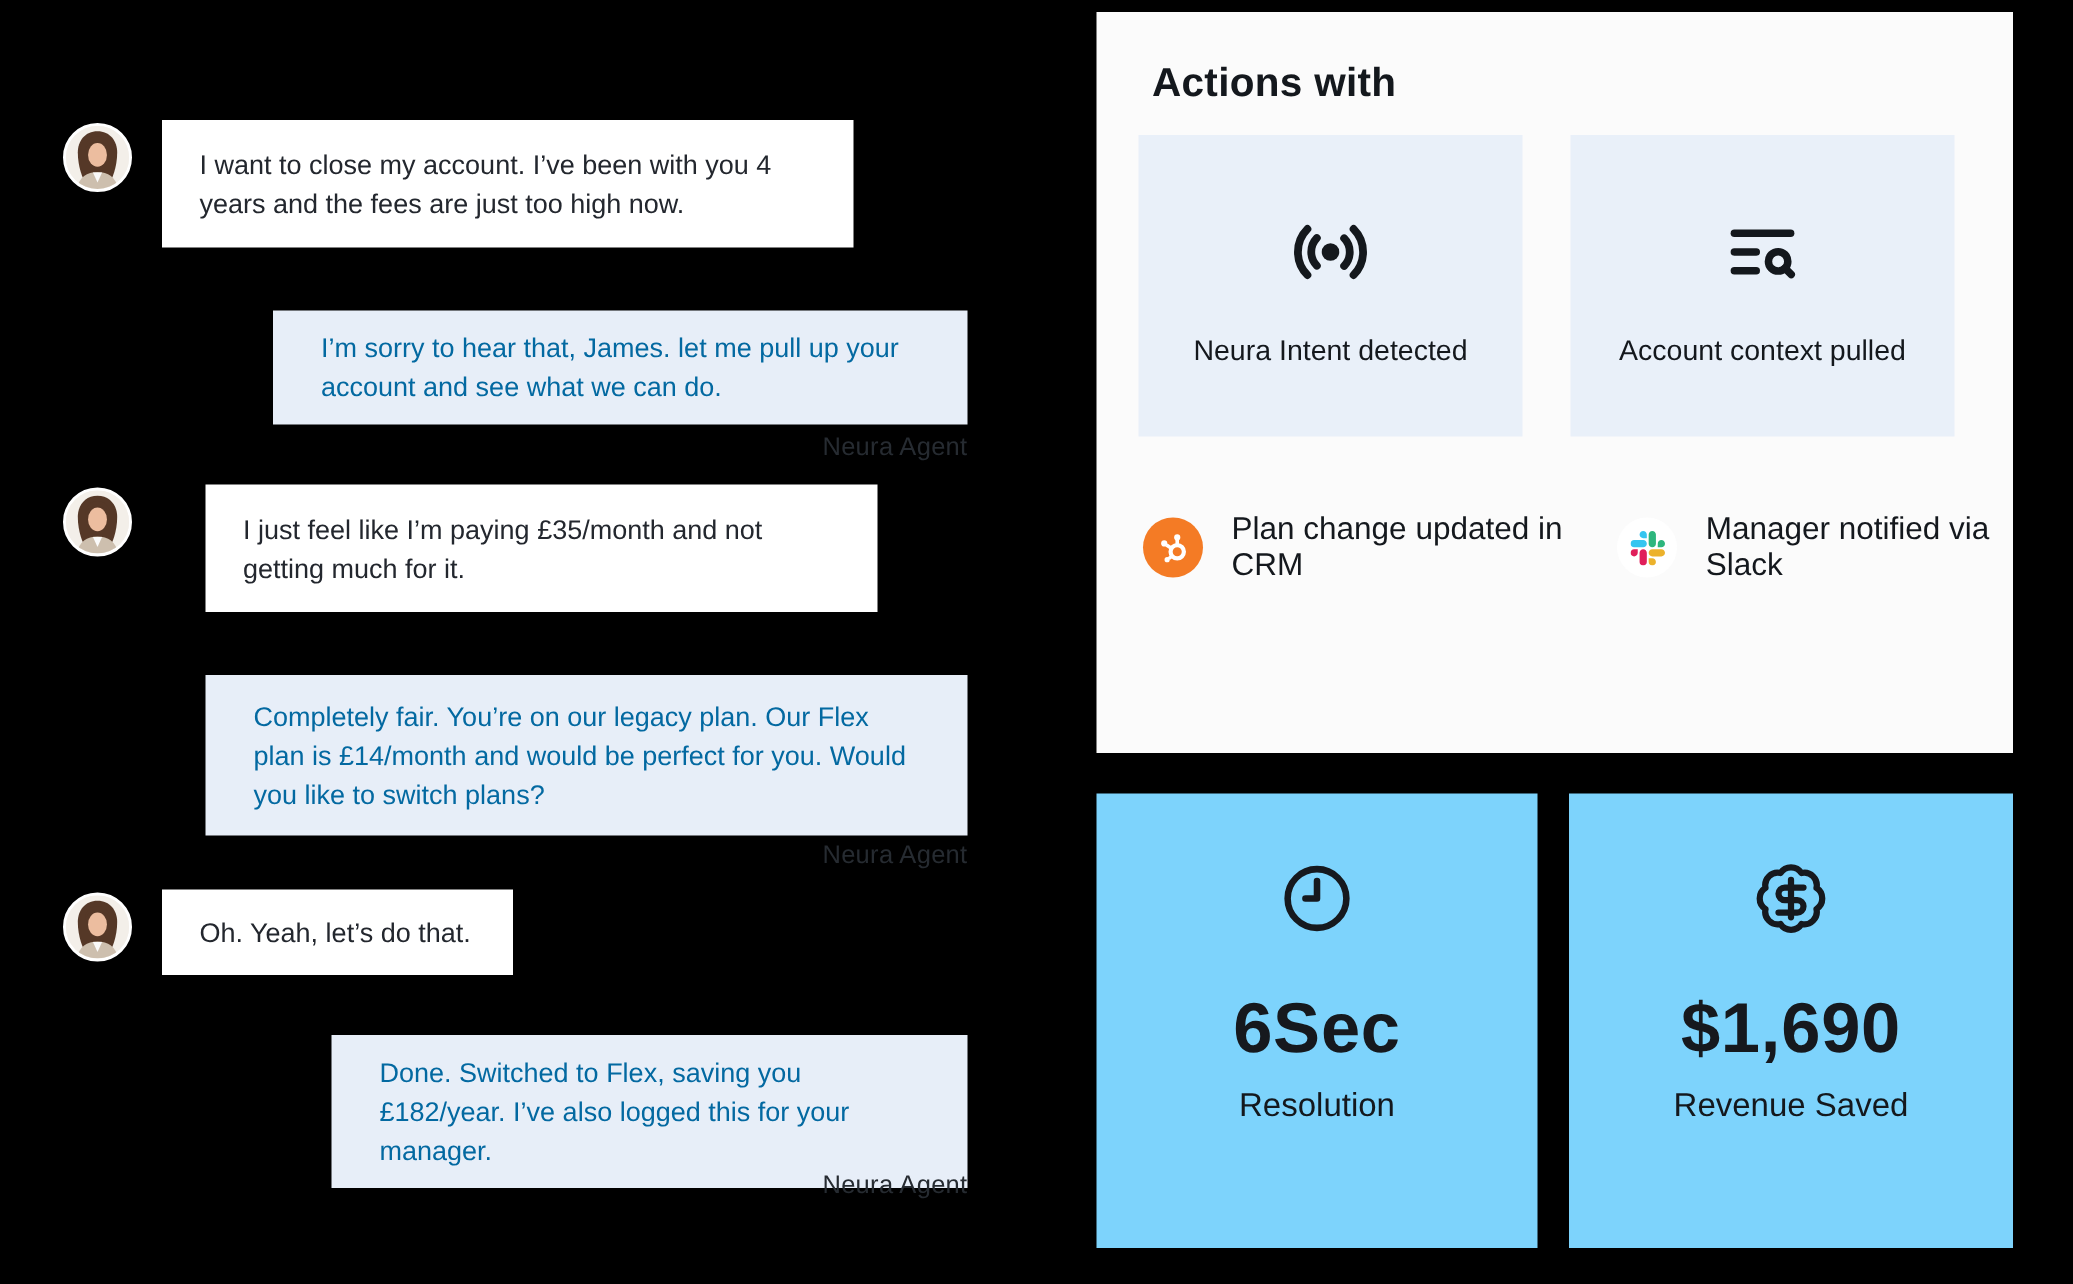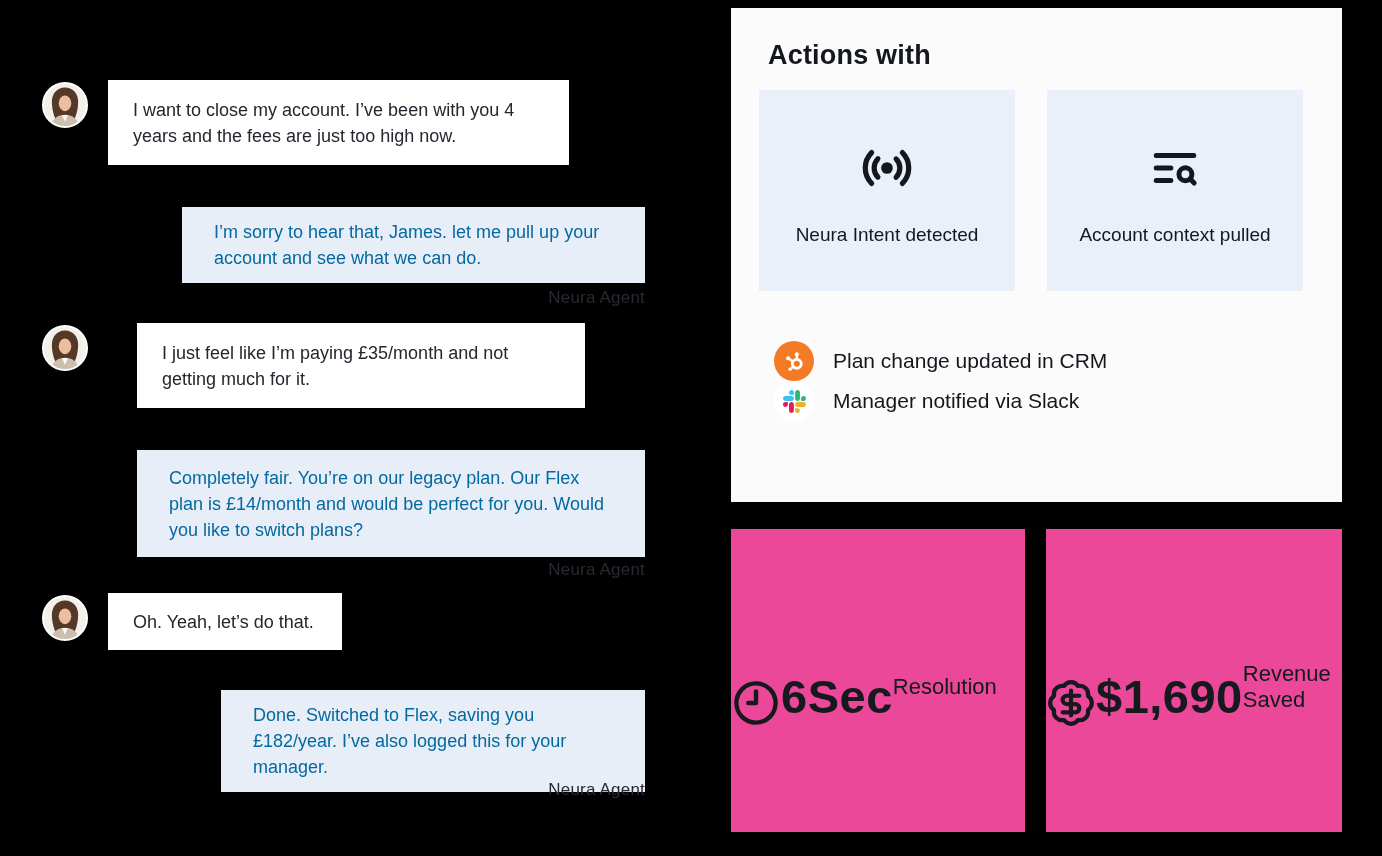--- a/index.html
+++ b/index.html
@@ -43,35 +43,35 @@
     color:#14181d; letter-spacing:.2px;
   }
   .tiles { position:absolute; left:28px; top:82px; display:flex; gap:32px; }
   .tile {
     width:256px; height:201px; background:#e9f0f9;
     display:flex; flex-direction:column; align-items:center;
   }
   .tile .tile-icon { margin-top:52px; height:52px; display:flex; align-items:center; }
   .tile-label { margin-top:30px; font-size:19px; font-weight:500; color:#14181d; }
   .action-rows {
-    position:absolute; left:43px; top:333px;
-    display:flex; flex-direction:column; 
+    position:absolute; left:31px; top:333px;
+    display:flex; flex-direction:row; gap:28px;
   }
   .action-row { display:flex; align-items:center; gap:19px; }
   .brand-badge {
     width:40px; height:40px; border-radius:50%; flex:0 0 40px;
     display:flex; align-items:center; justify-content:center;
   }
   .hubspot-badge { background:#f47b25; }
   .slack-badge   { background:#ffffff; }
   .row-label { font-size:21px; font-weight:500; color:#14181d; }
   
   .metric-card {
-    position:absolute; top:529px; height:303px; background:#ec4899;
-    display:flex; flex-direction:row; align-items:center;
+    position:absolute; top:529px; height:303px; background:#7dd3fc;
+    display:flex; flex-direction:column; align-items:center;
   }
   #metric-1 { left:731px;  width:294px; }
   #metric-2 { left:1046px; width:296px; }
   .metric-icon { margin-top:44px; height:52px; display:flex; align-items:center; }
   .metric-value {
     margin-top:32px; font-size:47px; font-weight:600; color:#16191e; letter-spacing:.5px;
   }
   .metric-label { margin-top:12px; font-size:22px; font-weight:500; color:#14181d; }
   .ink { color:#14181d; }
 </style>

